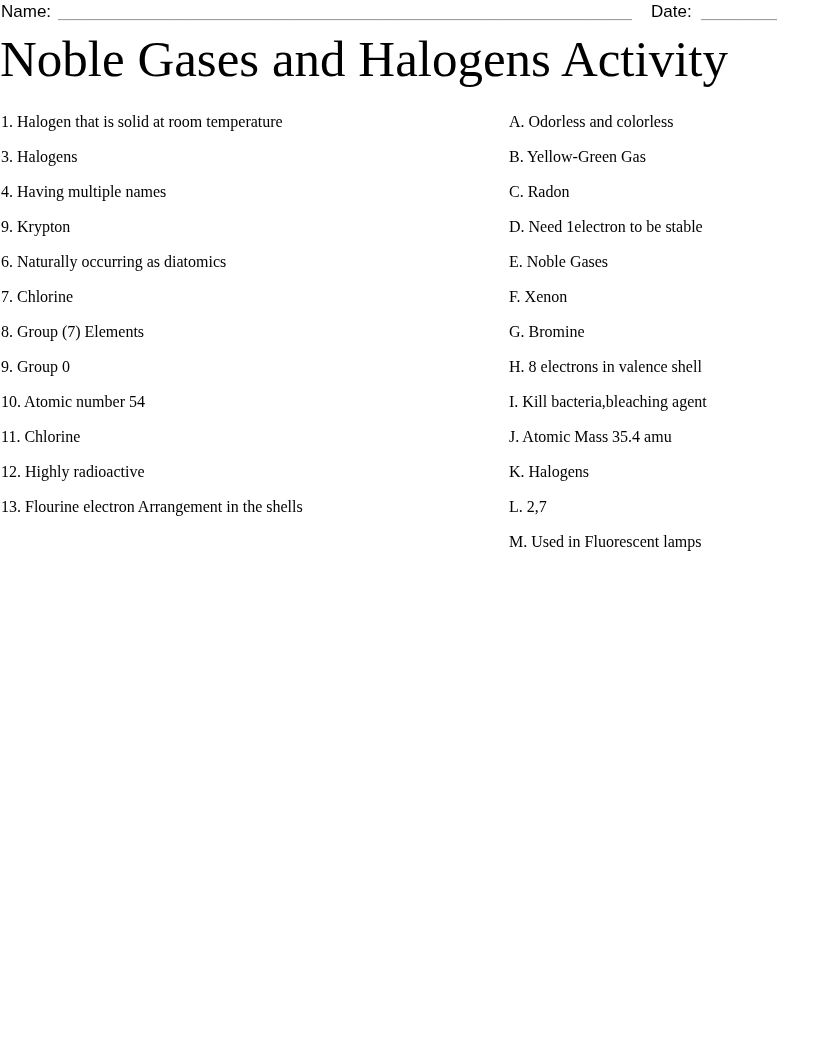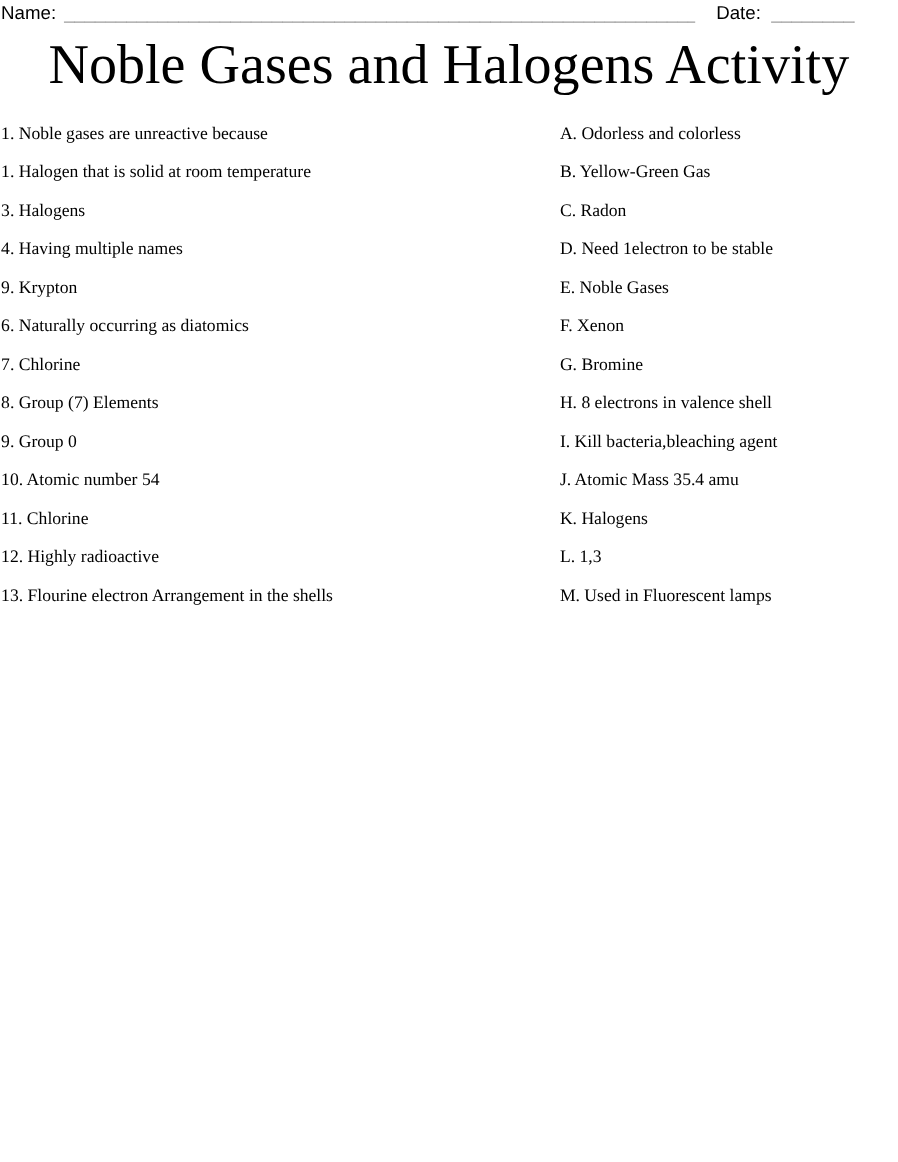--- a/index.html
+++ b/index.html
@@ -35,21 +35,20 @@
   }
   .name-blank { width: 574px; margin-left: 7px; }
   .date-label { margin-left: 19px; }
   .date-blank { width: 76px; margin-left: 9px; }
   .title {
     position: absolute;
     top: 31px;
     left: 0;
     width: 100%;
     margin: 0;
-    text-align: center;
     font-family: "Liberation Serif", serif;
     font-weight: 400;
     font-size: 51px;
     line-height: 57px;
     letter-spacing: 0;
   }
   .columns { position: absolute; top: 112px; left: 1px; right: 0; }
   .col { position: absolute; top: 0; }
   .col-questions { left: 0; width: 490px; }
   .col-answers { left: 508px; width: 305px; }
@@ -70,21 +69,20 @@
     <span class="blank name-blank">________________________________________________________________________</span>
     <span class="label date-label">Date:</span>
     <span class="blank date-blank">____________</span>
   </div>
 
   <h1 class="title">Noble Gases and Halogens Activity</h1>
 
   <div class="columns">
 
     <section class="col col-questions">
-      <div class="item">1. Noble gases are unreactive because</div>
       <div class="item">1. Halogen that is solid at room temperature</div>
       <div class="item">3. Halogens</div>
       <div class="item">4. Having multiple names</div>
       <div class="item">9. Krypton</div>
       <div class="item">6. Naturally occurring as diatomics</div>
       <div class="item">7. Chlorine</div>
       <div class="item">8. Group (7) Elements</div>
       <div class="item">9. Group 0</div>
       <div class="item">10. Atomic number 54</div>
       <div class="item">11. Chlorine</div>
@@ -97,18 +95,18 @@
       <div class="item">B. Yellow-Green Gas</div>
       <div class="item">C. Radon</div>
       <div class="item">D. Need 1electron to be stable</div>
       <div class="item">E. Noble Gases</div>
       <div class="item">F. Xenon</div>
       <div class="item">G. Bromine</div>
       <div class="item">H. 8 electrons in valence shell</div>
       <div class="item">I. Kill bacteria,bleaching agent</div>
       <div class="item">J. Atomic Mass 35.4 amu</div>
       <div class="item">K. Halogens</div>
-      <div class="item">L. 1,3</div>
+      <div class="item">L. 2,7</div>
       <div class="item">M. Used in Fluorescent lamps</div>
     </section>
 
   </div>
 </div>
 
 </body></html>

